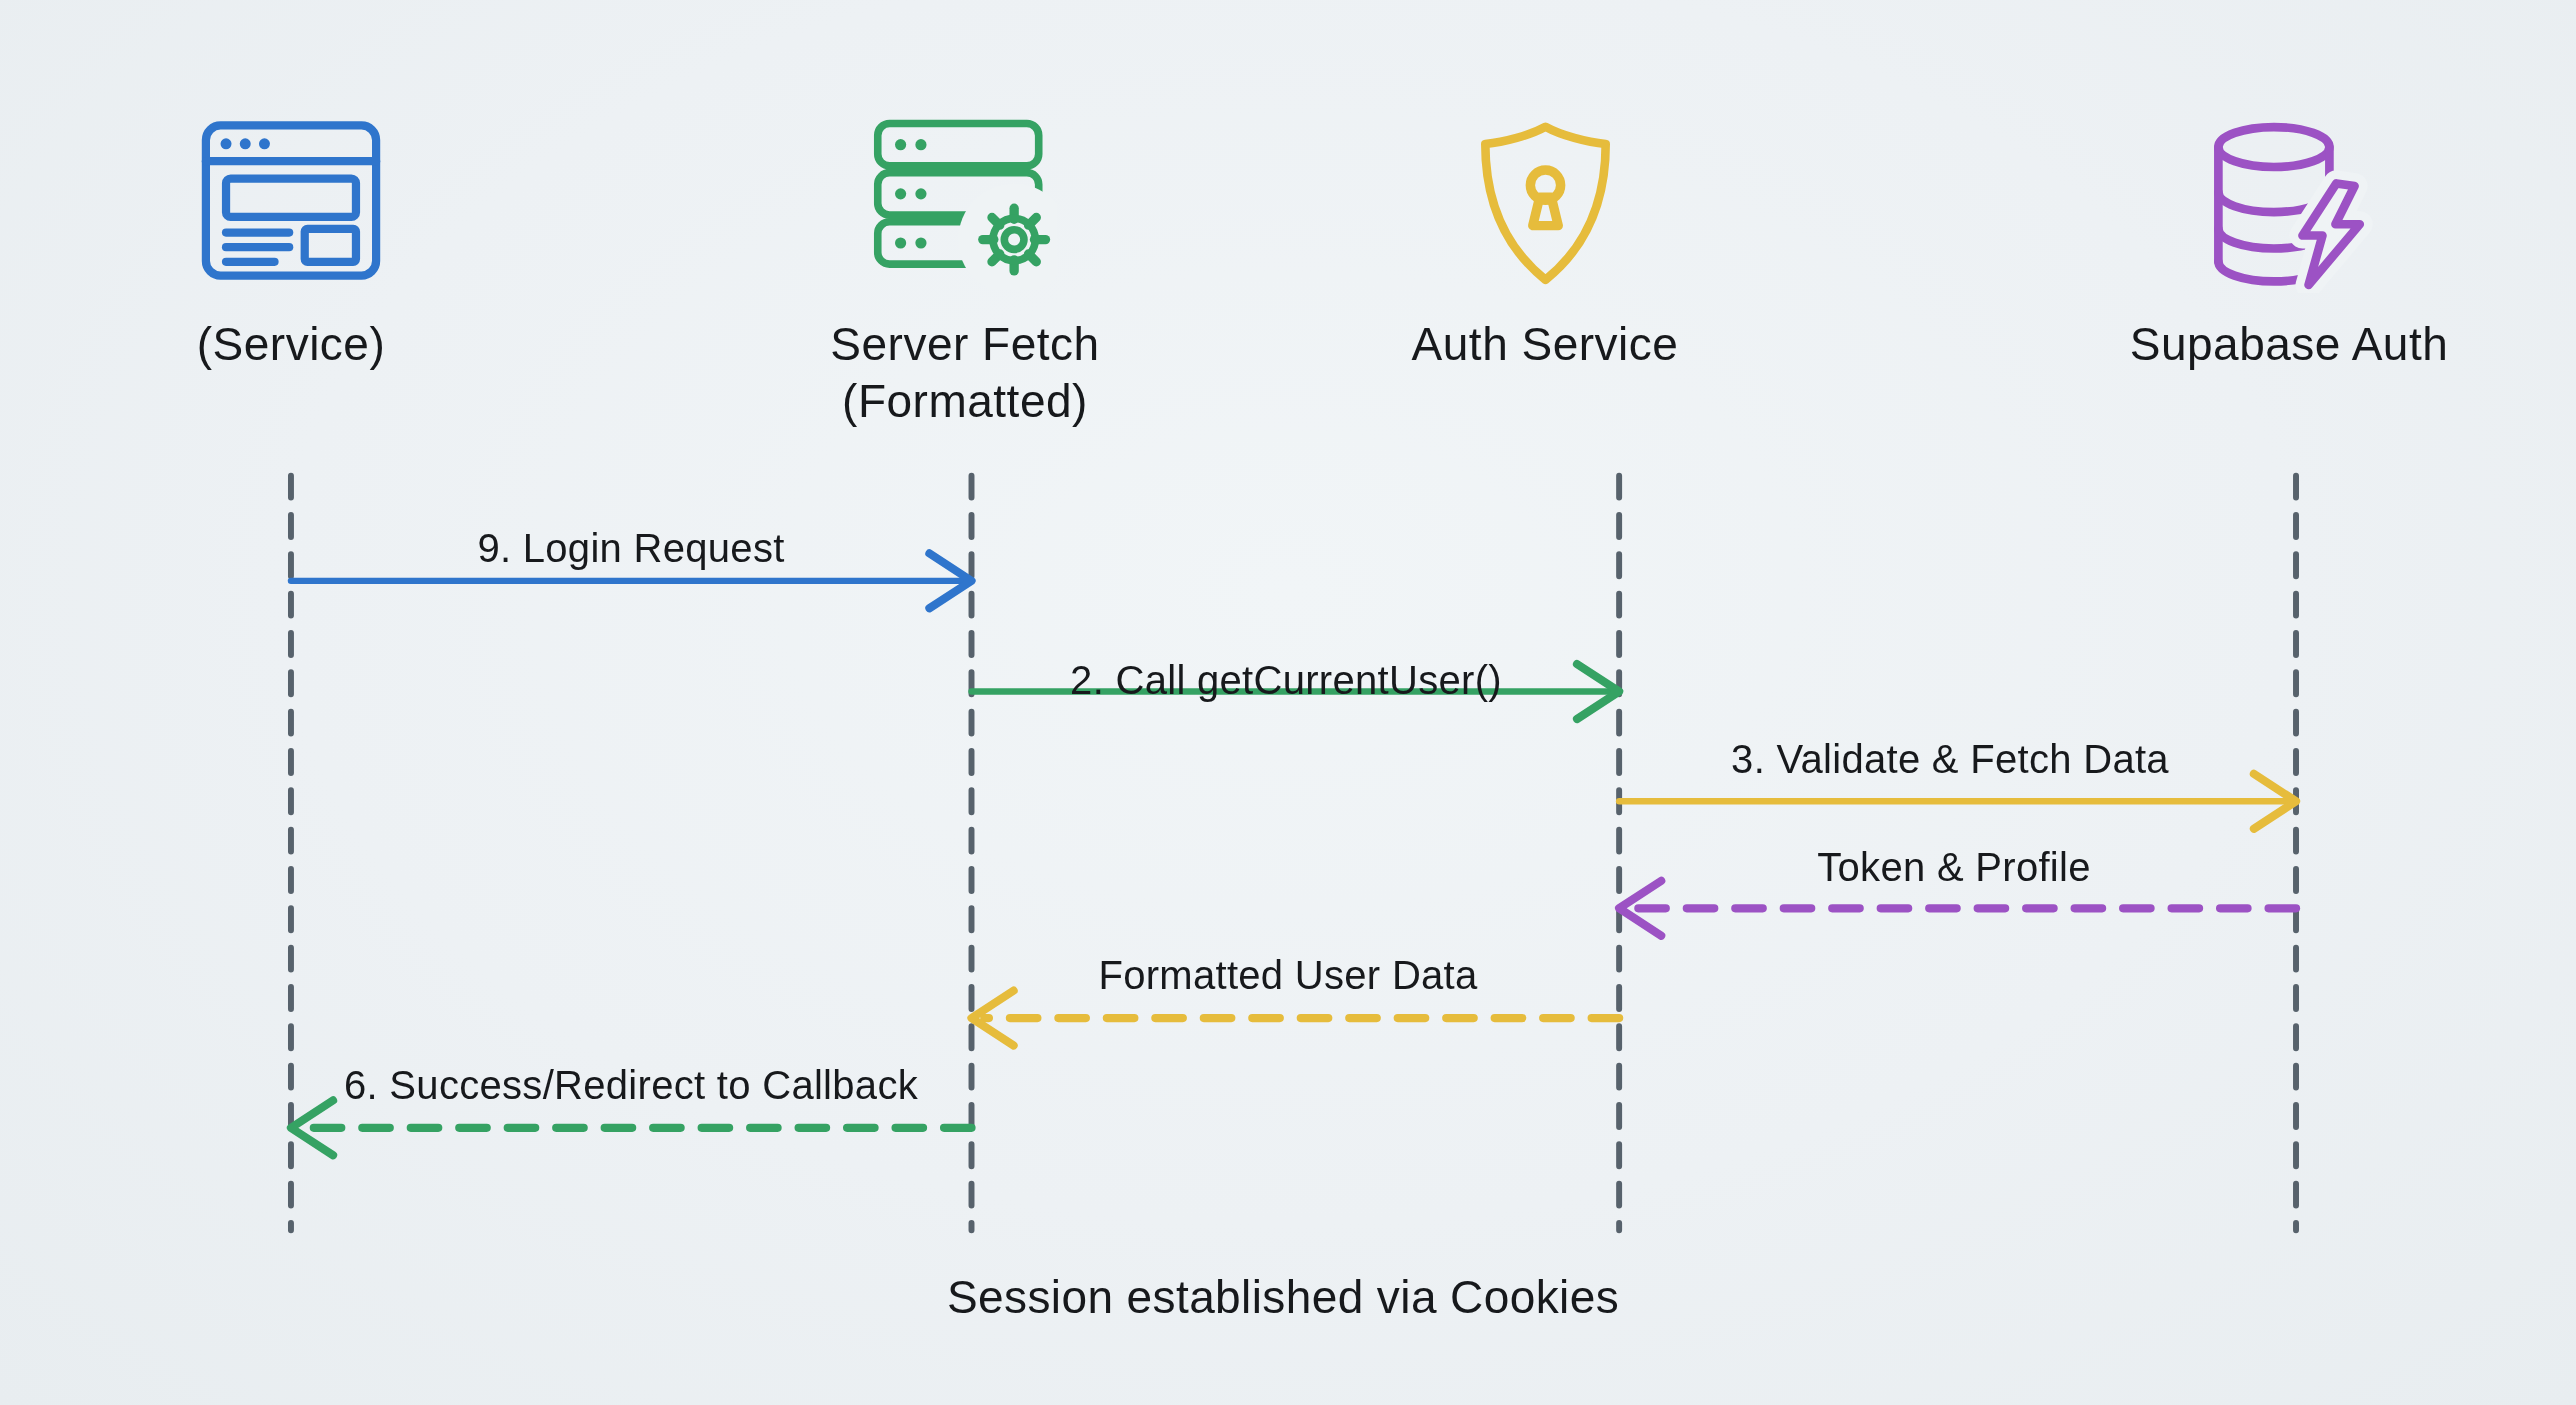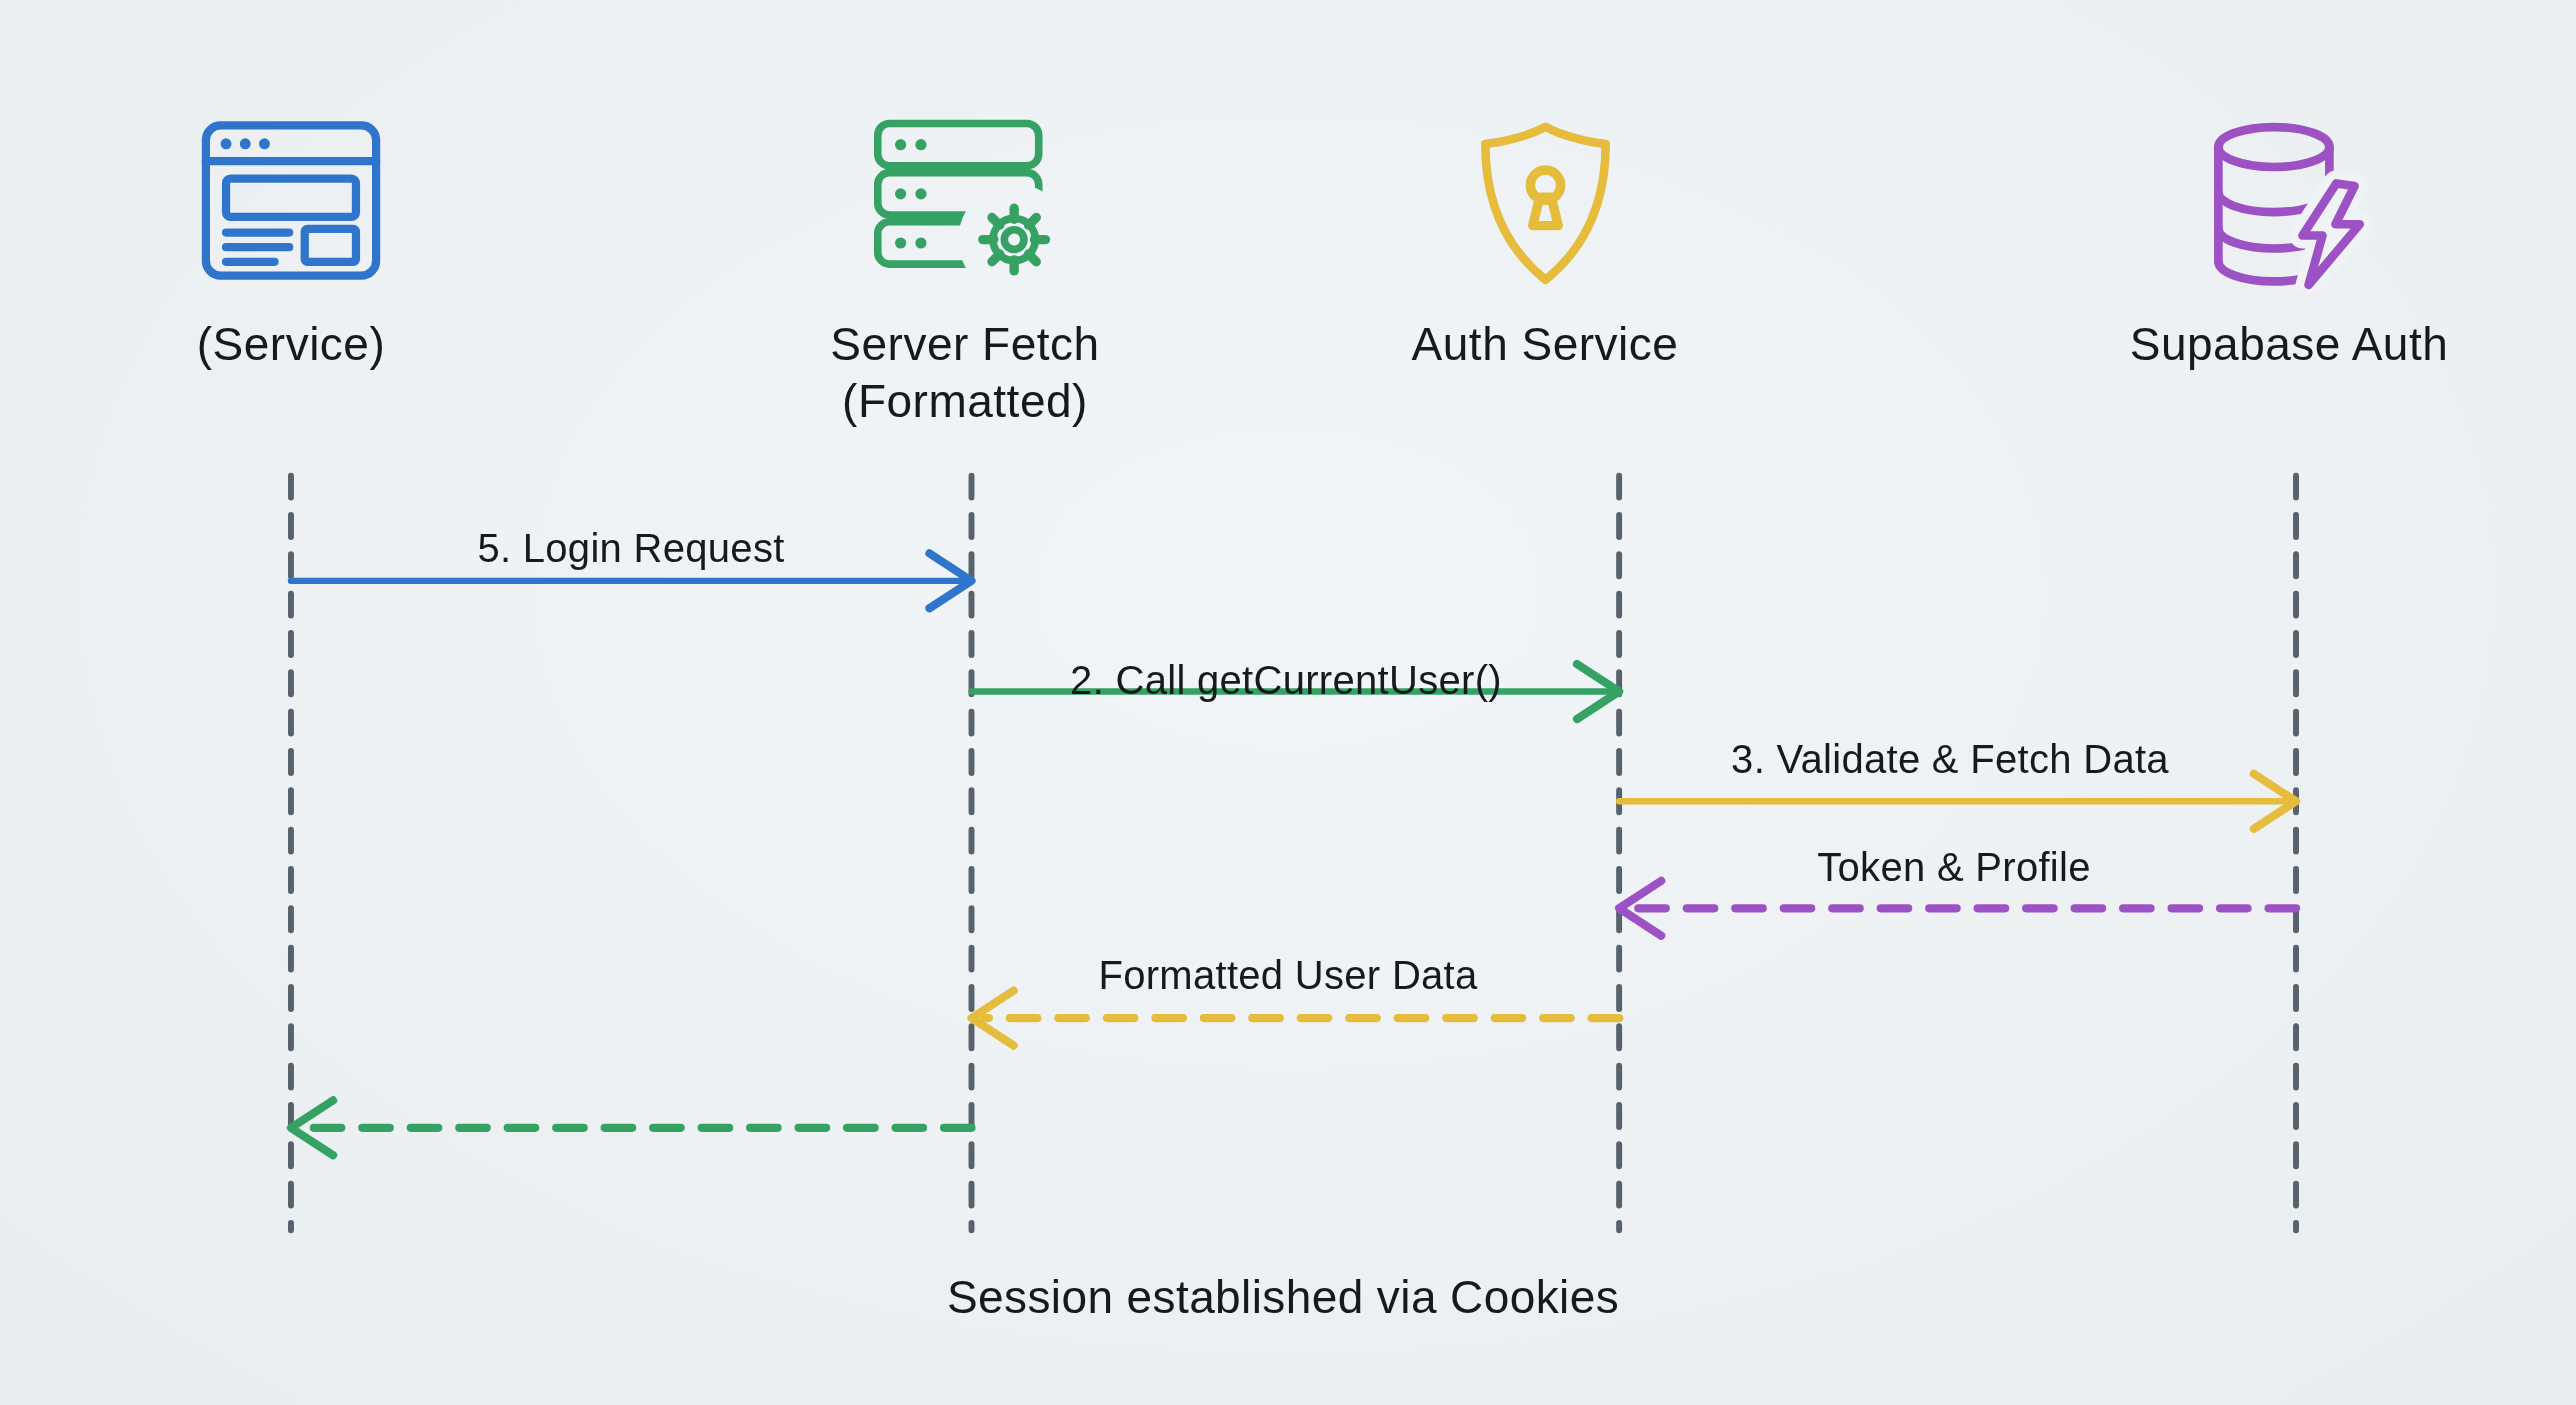--- a/index.html
+++ b/index.html
@@ -167,22 +167,23 @@
         <path d="M76 37 L56.5 67 L68 67 L60 95.5 L89.5 60.5 L75.5 60.5 L86.5 38.5 Z" fill="#eff3f5" stroke="#eff3f5" stroke-width="15"></path>
         <path d="M76 37 L56.5 67 L68 67 L60 95.5 L89.5 60.5 L75.5 60.5 L86.5 38.5 Z" fill="none"></path>
       </svg>
     </div>
     <div class="actor-name">
       <div>Supabase Auth</div>
       <div></div>
     </div>
   </div>
 
-  <div class="msg-label" style="left:631px;top:548px">5. Login Request</div>
+  <div class="msg-label" style="left:631px;top:548px">9. Login Request</div>
   <div class="msg-label" style="left:1286px;top:680px">2. Call getCurrentUser()</div>
   <div class="msg-label" style="left:1950px;top:759px">3. Validate &amp; Fetch Data</div>
   <div class="msg-label" style="left:1954px;top:867px">Token &amp; Profile</div>
   <div class="msg-label" style="left:1288px;top:975px">Formatted User Data</div>
+  <div class="msg-label" style="left:631px;top:1085px">6. Success/Redirect to Callback</div>
 
   <div class="footer-note" style="left:1283px;top:1297px">Session established via Cookies</div>
 
 </div>
 
 
 </body></html>

